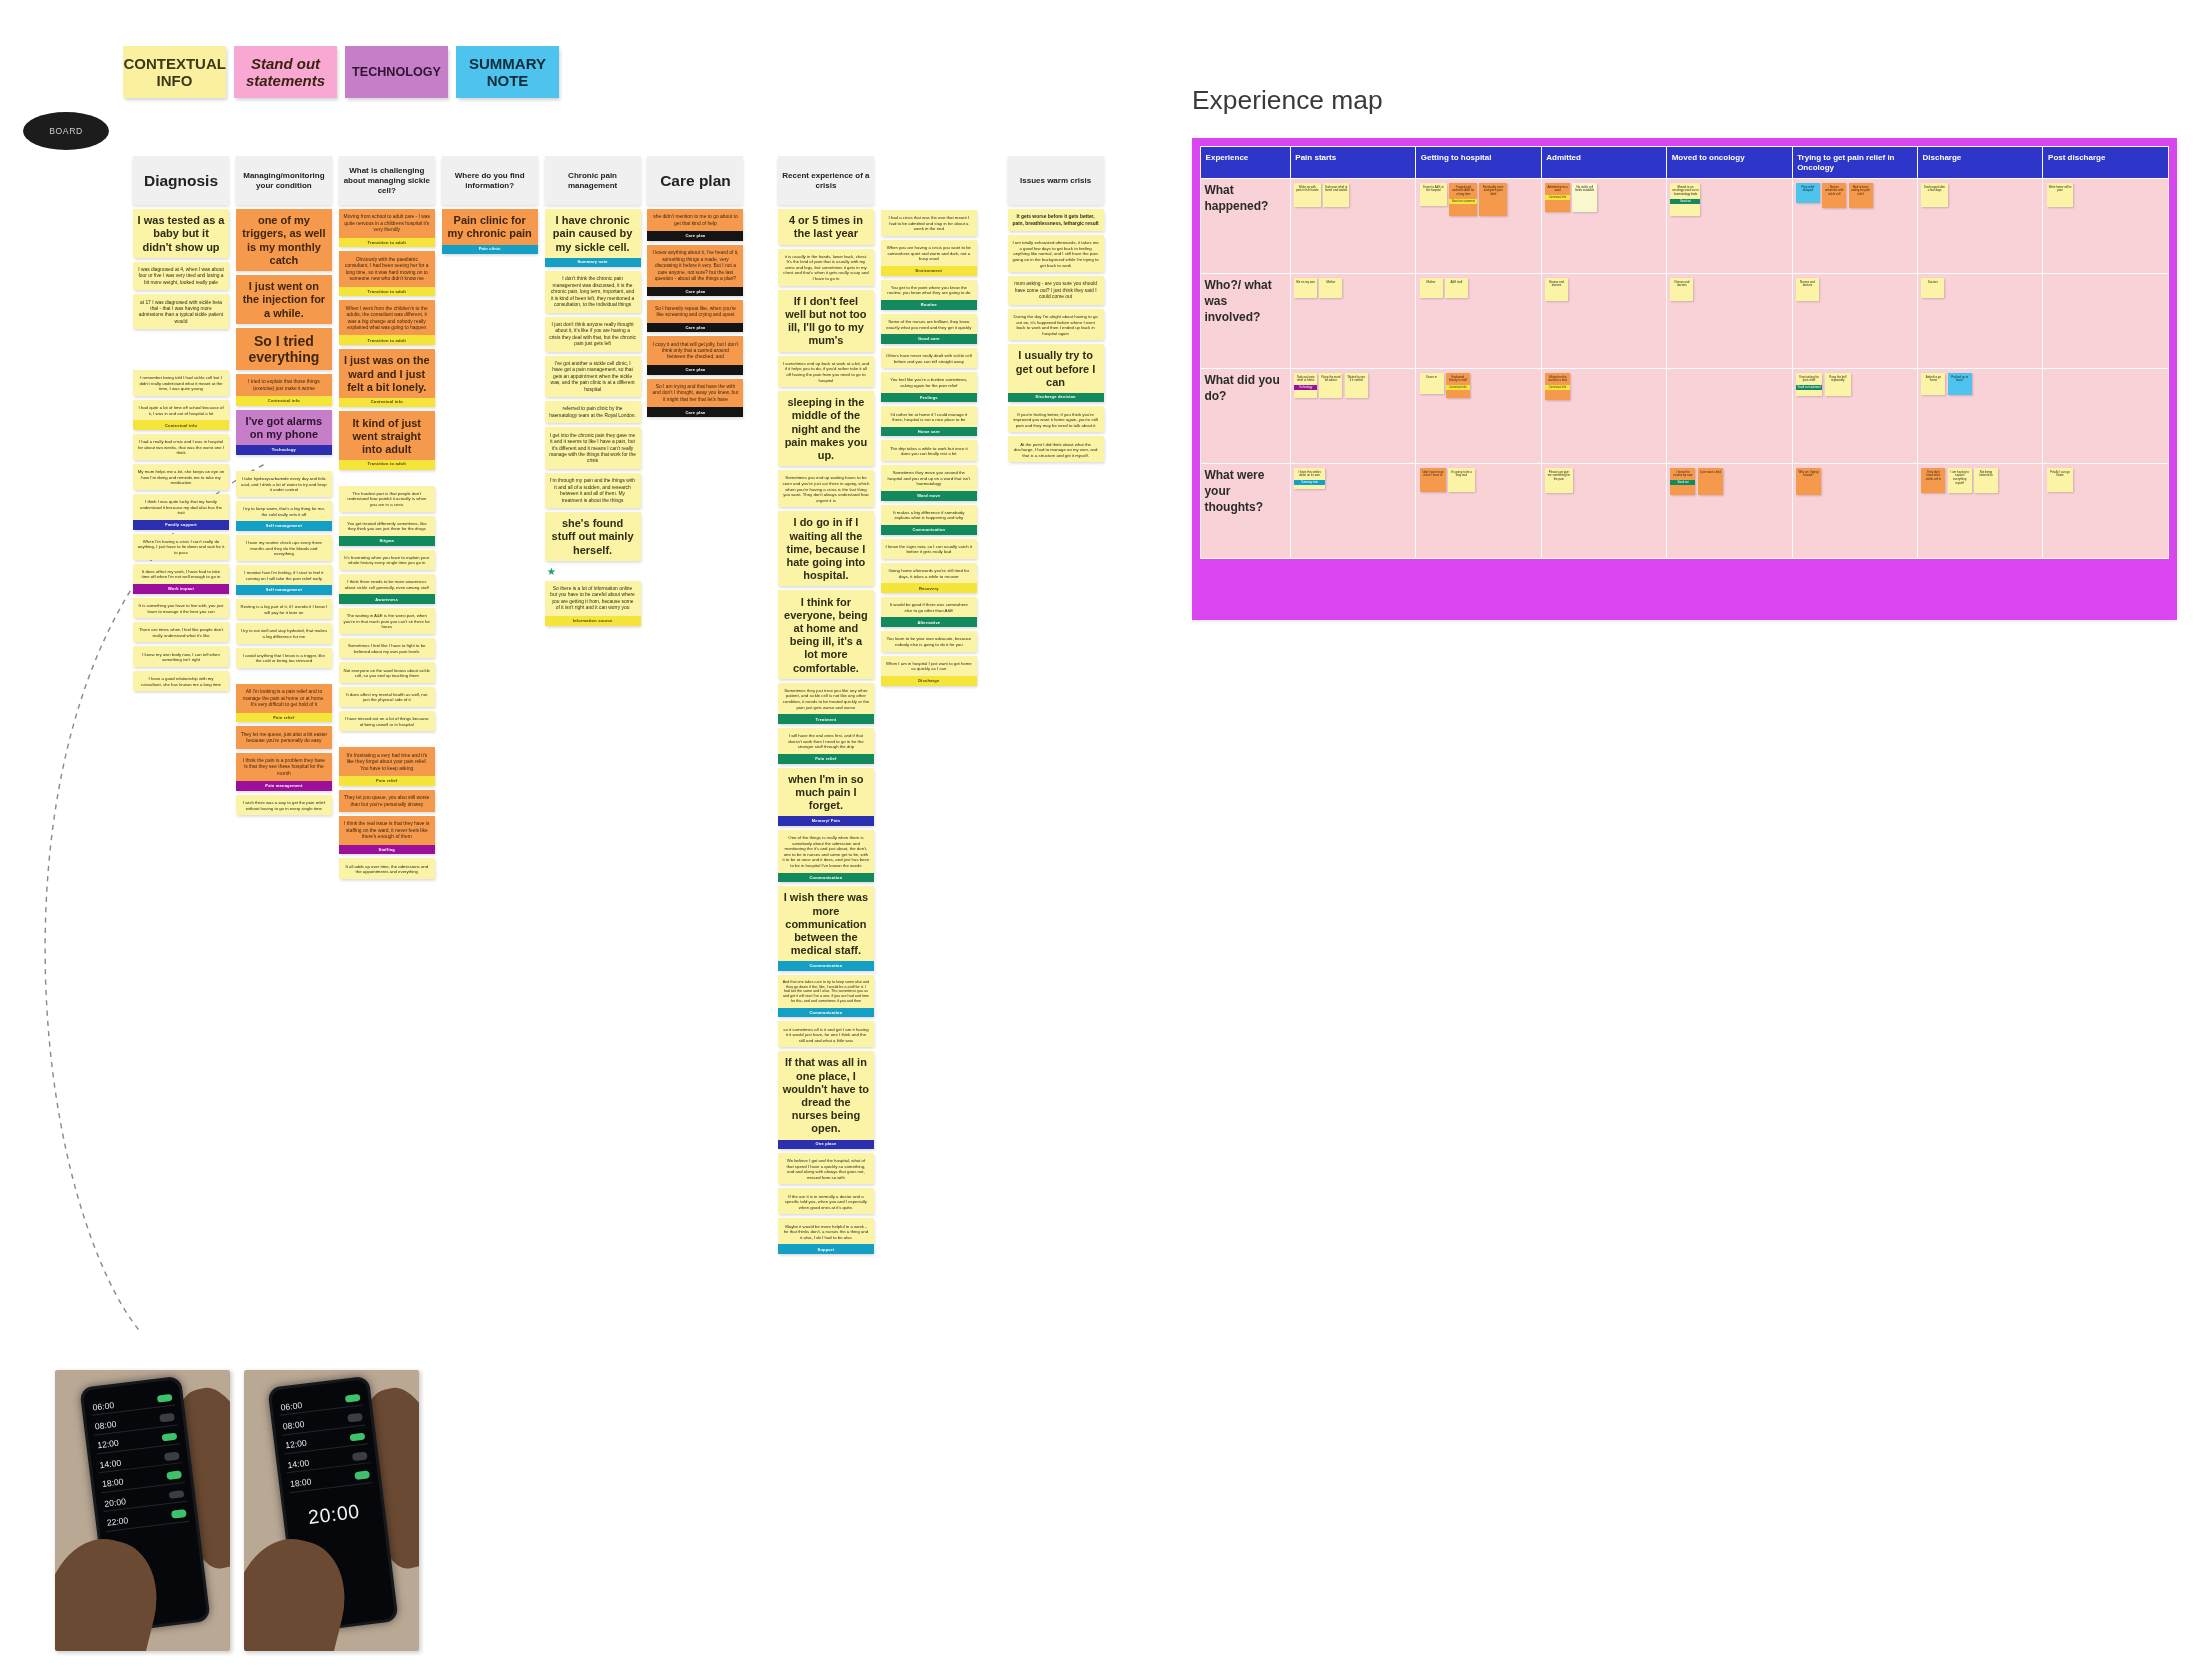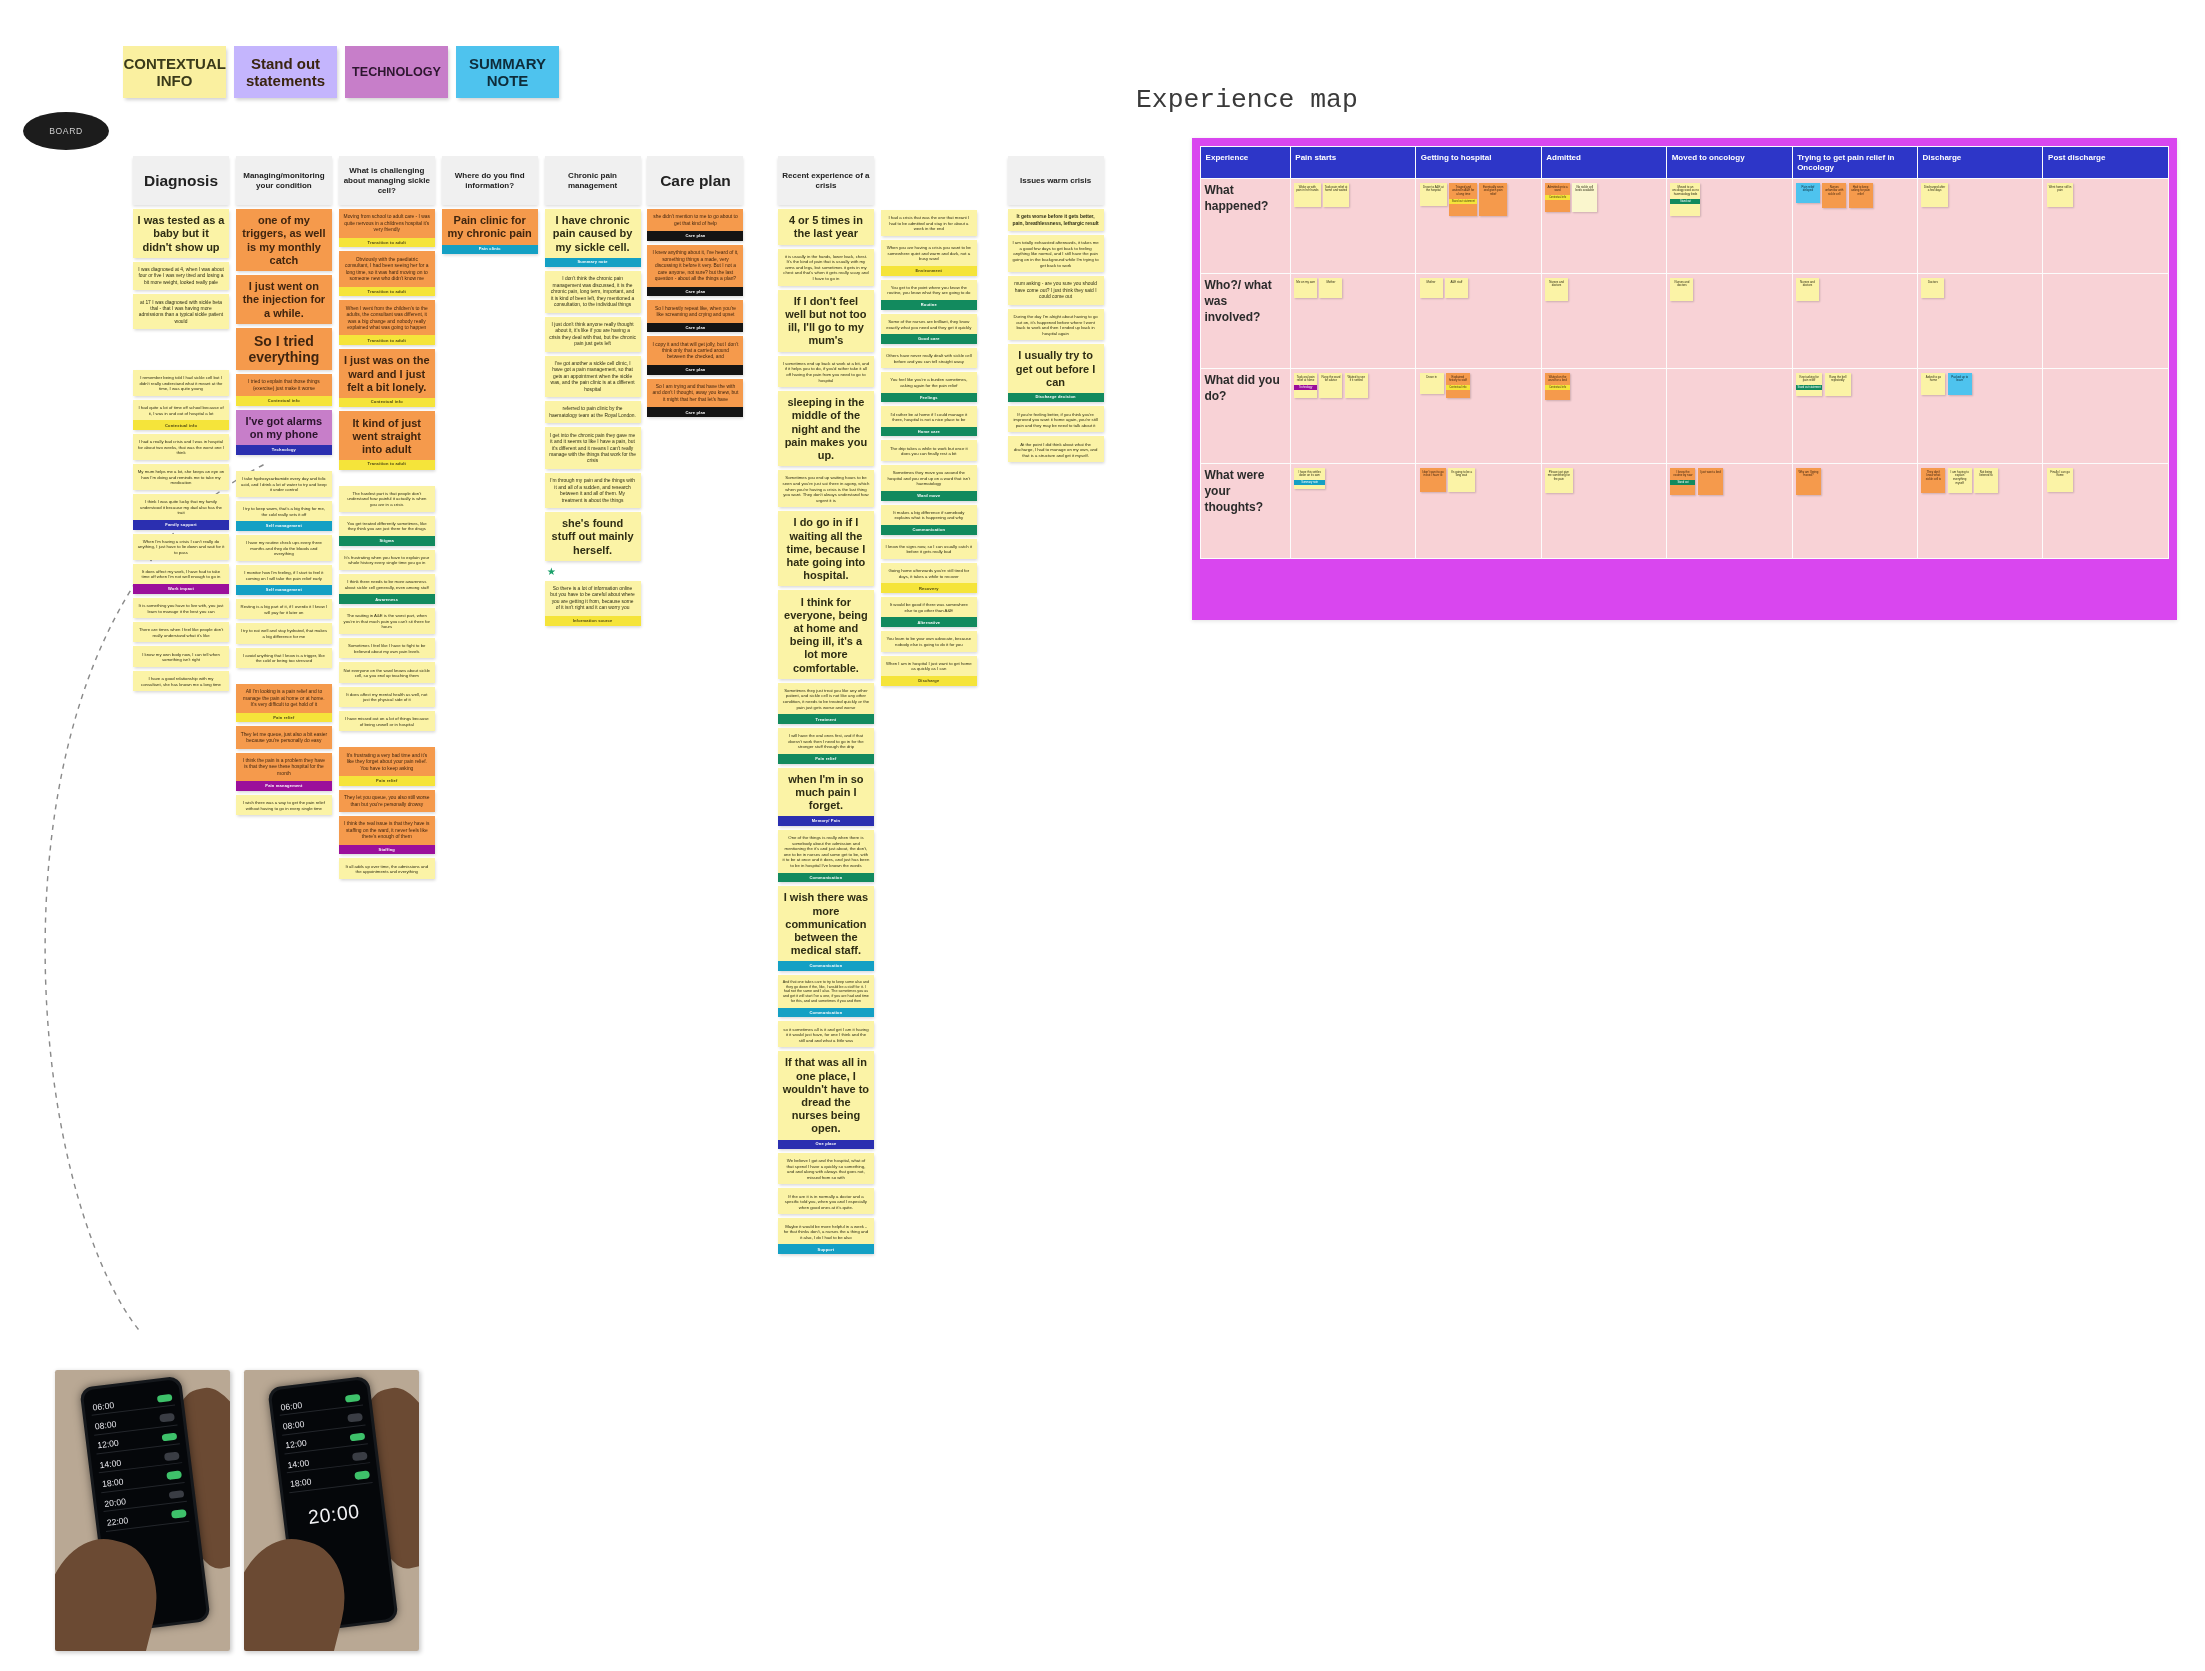--- a/index.html
+++ b/index.html
@@ -5,21 +5,21 @@
   html,body{margin:0;padding:0;background:#ffffff;}
   body{width:2205px;height:1671px;font-family:"Liberation Sans",sans-serif;color:#1a1a1a;overflow:hidden;position:relative;}
   .canvas{position:absolute;inset:0;}
 
   
   .legend{position:absolute;left:123px;top:46px;display:flex;gap:8px;align-items:flex-start;}
   .chip{width:103px;min-height:52px;display:flex;align-items:center;justify-content:center;text-align:center;
         font-size:15px;font-weight:700;line-height:1.15;padding:5.7px 4.6px;box-sizing:border-box;
         box-shadow:1.7px 2.9px 3.4px rgba(0,0,0,.18);}
   .chip.yellow{background:#faf0a0;color:#3a3a1a;}
-  .chip.orange{background:#c4b5fd;color:#3a2410;}
+  .chip.orange{background:#f9a8d4;color:#3a2410;font-style:italic;}
   .chip.purple{background:#c77ec9;color:#2d162f;font-size:12.6px;}
   .chip.blue{background:#4ec3ee;color:#0e2c3a;}
 
   
   .banner{position:absolute;left:133px;top:123px;width:616px;height:26.4px;background:#1c1c1c;color:#fff;
           display:flex;align-items:center;justify-content:center;font-size:19.5px;font-weight:600;letter-spacing:0.3px;}
   .ellipse{position:absolute;left:23px;top:112px;width:86px;height:38px;border-radius:50%;background:#1c1c1c;
            display:flex;align-items:center;justify-content:center;color:#cfcfcf;font-size:8.6px;letter-spacing:0.6px;}
 
   
@@ -66,21 +66,21 @@
              justify-content:space-between;padding:0 2.3px;}
   .alarm-t{color:#e9e9ee;font-size:8.6px;font-family:"Liberation Sans",sans-serif;}
   .alarm-s{width:15px;height:7.5px;border-radius:4px;background:#3a3d44;}
   .alarm-s.on{background:#3ec16a;}
   .bigclock{color:#f2f2f5;font-size:19.5px;text-align:center;margin-top:15px;letter-spacing:0.6px;}
   .hand{position:absolute;border-radius:46% 46% 30% 30%;background:#6b4a33;}
   .hand.h1{left:-6%;bottom:-12%;width:62%;height:52%;transform:rotate(14deg);}
   .hand.h2{right:-16%;top:6%;width:46%;height:64%;transform:rotate(-12deg);}
 
   
-  .exp-title{position:absolute;left:1136px;top:85px;font-size:26.4px;color:#3a3a3a;font-weight:400;font-family:Liberation Mono, monospace;}
+  .exp-title{position:absolute;left:1192px;top:85px;font-size:26.4px;color:#3a3a3a;font-weight:400;}
   .exp-wrap{position:absolute;left:1192px;top:138px;width:985px;height:482px;background:#d946ef;
             box-shadow:0 1.1px 4px rgba(0,0,0,.12);padding:8px;box-sizing:border-box;}
   table.exp{border-collapse:collapse;width:100%;table-layout:fixed;}
   table.exp th{background:#2d36c8;color:#fff;font-size:8px;font-weight:600;text-align:left;
                padding:5.7px 4.6px;border:0.6px solid #fbfbfb;vertical-align:top;line-height:1.25;}
   table.exp td{background:#f8d2d6;border:0.6px solid #fcfcfc;vertical-align:top;padding:4px 3.4px;height:86px;}
   td.rowlab{font-size:12px;font-weight:600;color:#2b2b2b;line-height:1.3;}
   .cellflow{display:flex;flex-wrap:wrap;gap:2.3px;align-items:flex-start;}
   .mini{box-sizing:border-box;padding:2.3px 1.7px 1.7px;font-size:2.9px;line-height:1.28;text-align:center;
         box-shadow:0.6px 1.1px 1.7px rgba(0,0,0,.18);overflow:hidden;}

